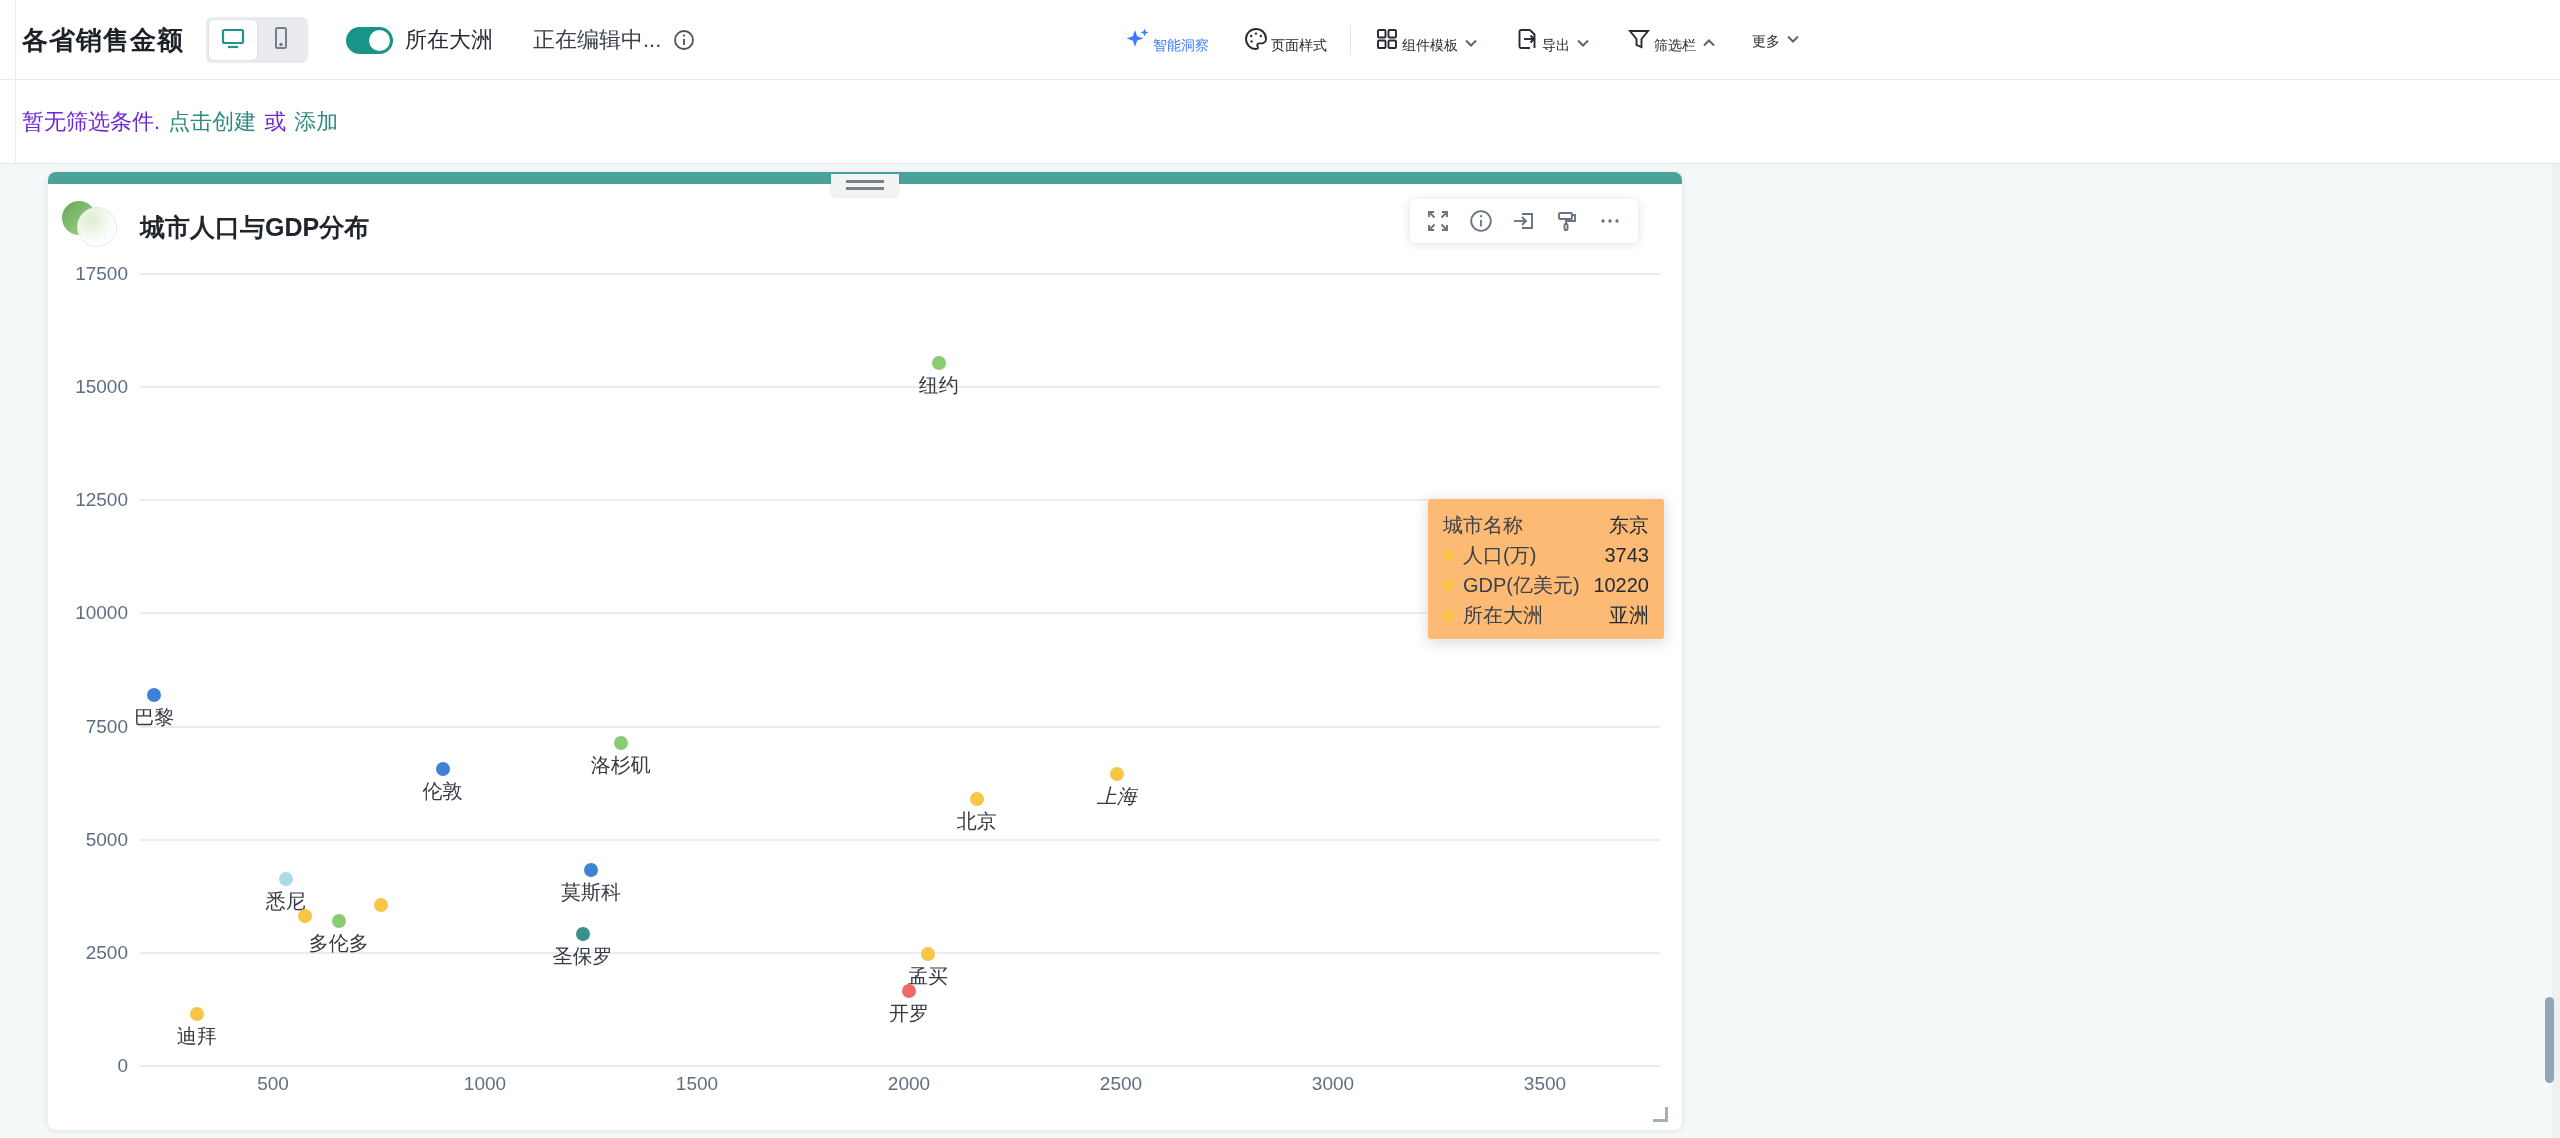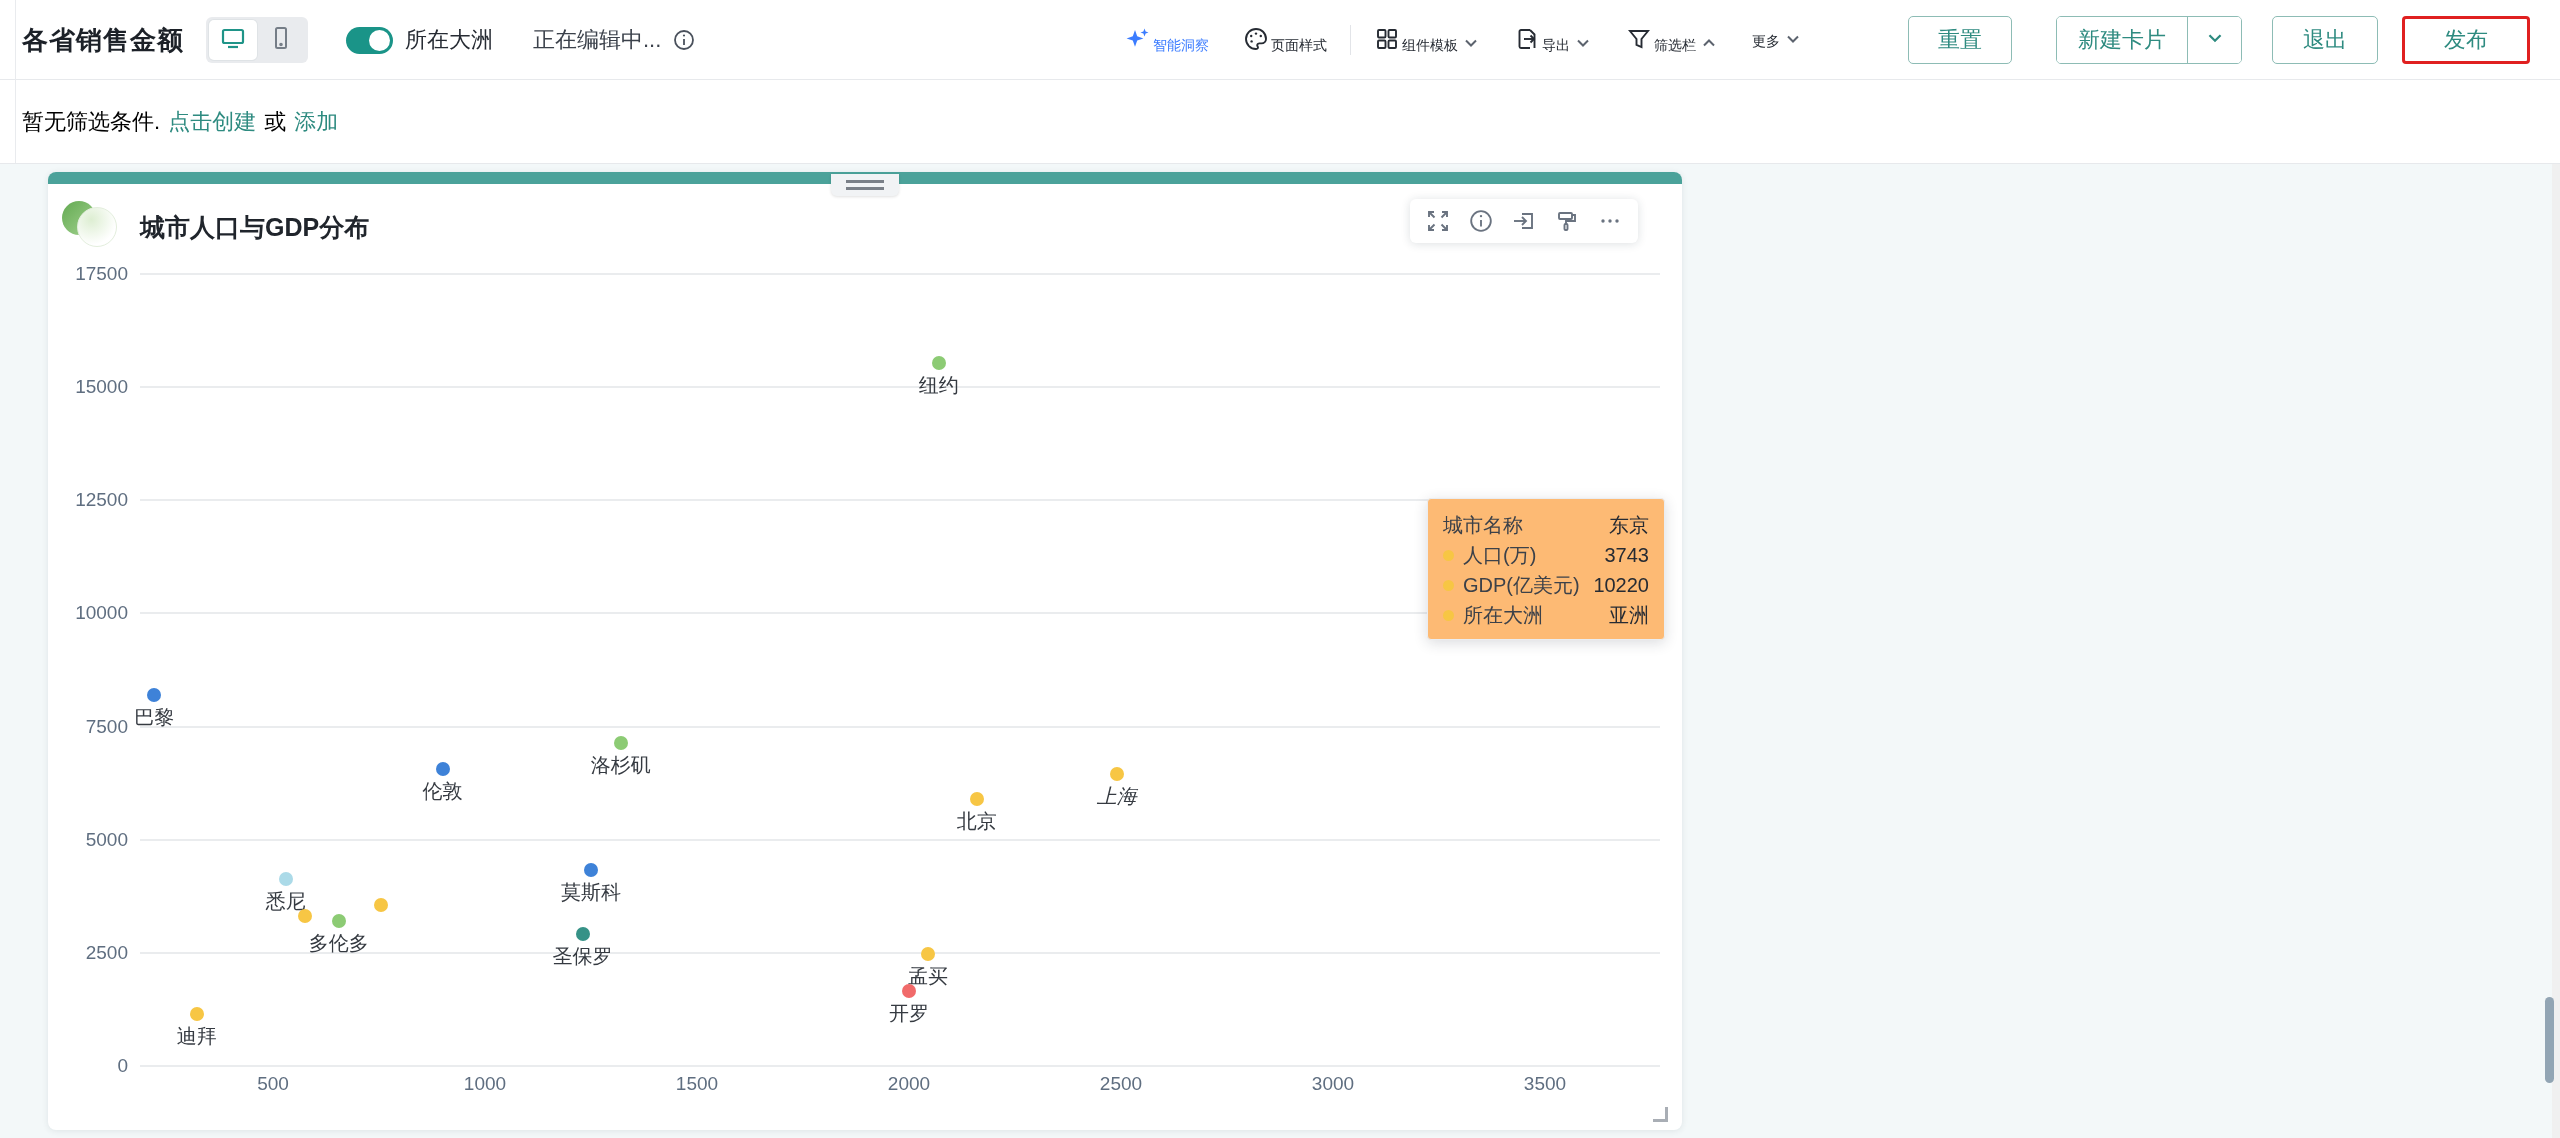--- a/index.html
+++ b/index.html
@@ -32,21 +32,21 @@
   .btn-reset { width:104px; margin-right:44px; }
   .btn-exit { width:106px; margin-right:24px; }
   .split { display:flex; margin-right:30px; border:1px solid #8dbcb5; border-radius:5px; overflow:hidden; height:48px; }
   .split .main { width:130px; border:none; border-radius:0; height:100%; }
   .split .arrow { width:54px; border:none; border-left:1px solid #8dbcb5; border-radius:0; height:100%; display:flex; align-items:center; justify-content:center; color:#2e8b80; cursor:pointer; background:#fff; }
   .publish-wrap { position:relative; }
   .btn-publish { width:128px; border:3px solid #e02020; border-radius:4px; }
 
   
   .filter-row { position:absolute; left:0; top:81px; width:2560px; height:83px; background:#fff; border-bottom:1px solid #e7e9ec; display:flex; align-items:center; padding-left:22px; font-size:22px; }
-  .filter-row .muted { color:#000000; }
+  .filter-row .muted { color:#6d28d9; }
   .filter-row .link { color:#2e8b80; cursor:pointer; margin:0 8px; }
 
   
   .canvas { position:absolute; left:0; top:164px; width:2560px; height:974px; background:#f3f8f9; }
   .scroll-track { position:absolute; right:0; top:0; width:8px; height:100%; background:#f0f0f0; }
   .scroll-thumb { position:absolute; right:6px; top:833px; width:9px; height:86px; background:#92a5b4; border-radius:5px; cursor:pointer; }
 
   
   .card { position:absolute; left:48px; top:8px; width:1634px; height:958px; background:#fff; border-radius:8px; box-shadow:0 1px 6px rgba(40,60,70,.10); }
   .card-topbar { position:absolute; left:0; top:0; width:100%; height:12px; background:#4ba29a; border-radius:8px 8px 0 0; cursor:grab; }
@@ -197,37 +197,20 @@
     <div class="tb-item">
       <span>更多</span>
       <span class="chev">
         <svg width="18" height="18" viewBox="0 0 18 18" fill="none" stroke="currentColor" stroke-width="2">
             <polyline points="4,6.5 9,11.5 14,6.5"></polyline>
           </svg>
       </span>
     </div>
   </div>
 
-  <div class="tb-right">
-    <button class="btn btn-reset">重置</button>
-    <div class="split">
-      <button class="btn main">新建卡片</button>
-      <div class="arrow">
-        <span>
-          <svg width="20" height="20" viewBox="0 0 18 18" fill="none" stroke="currentColor" stroke-width="2">
-              <polyline points="4,6.5 9,11.5 14,6.5"></polyline>
-            </svg>
-        </span>
-      </div>
-    </div>
-    <button class="btn btn-exit">退出</button>
-    <div class="publish-wrap">
-      <button class="btn btn-publish">发布</button>
-    </div>
-  </div>
 </div>
 
 <div class="left-edge-line"></div>
 
 <div class="filter-row">
   <span class="muted">暂无筛选条件.</span>
   <span class="link">点击创建</span>
   <span class="muted">或</span>
   <span class="link">添加</span>
 </div>

